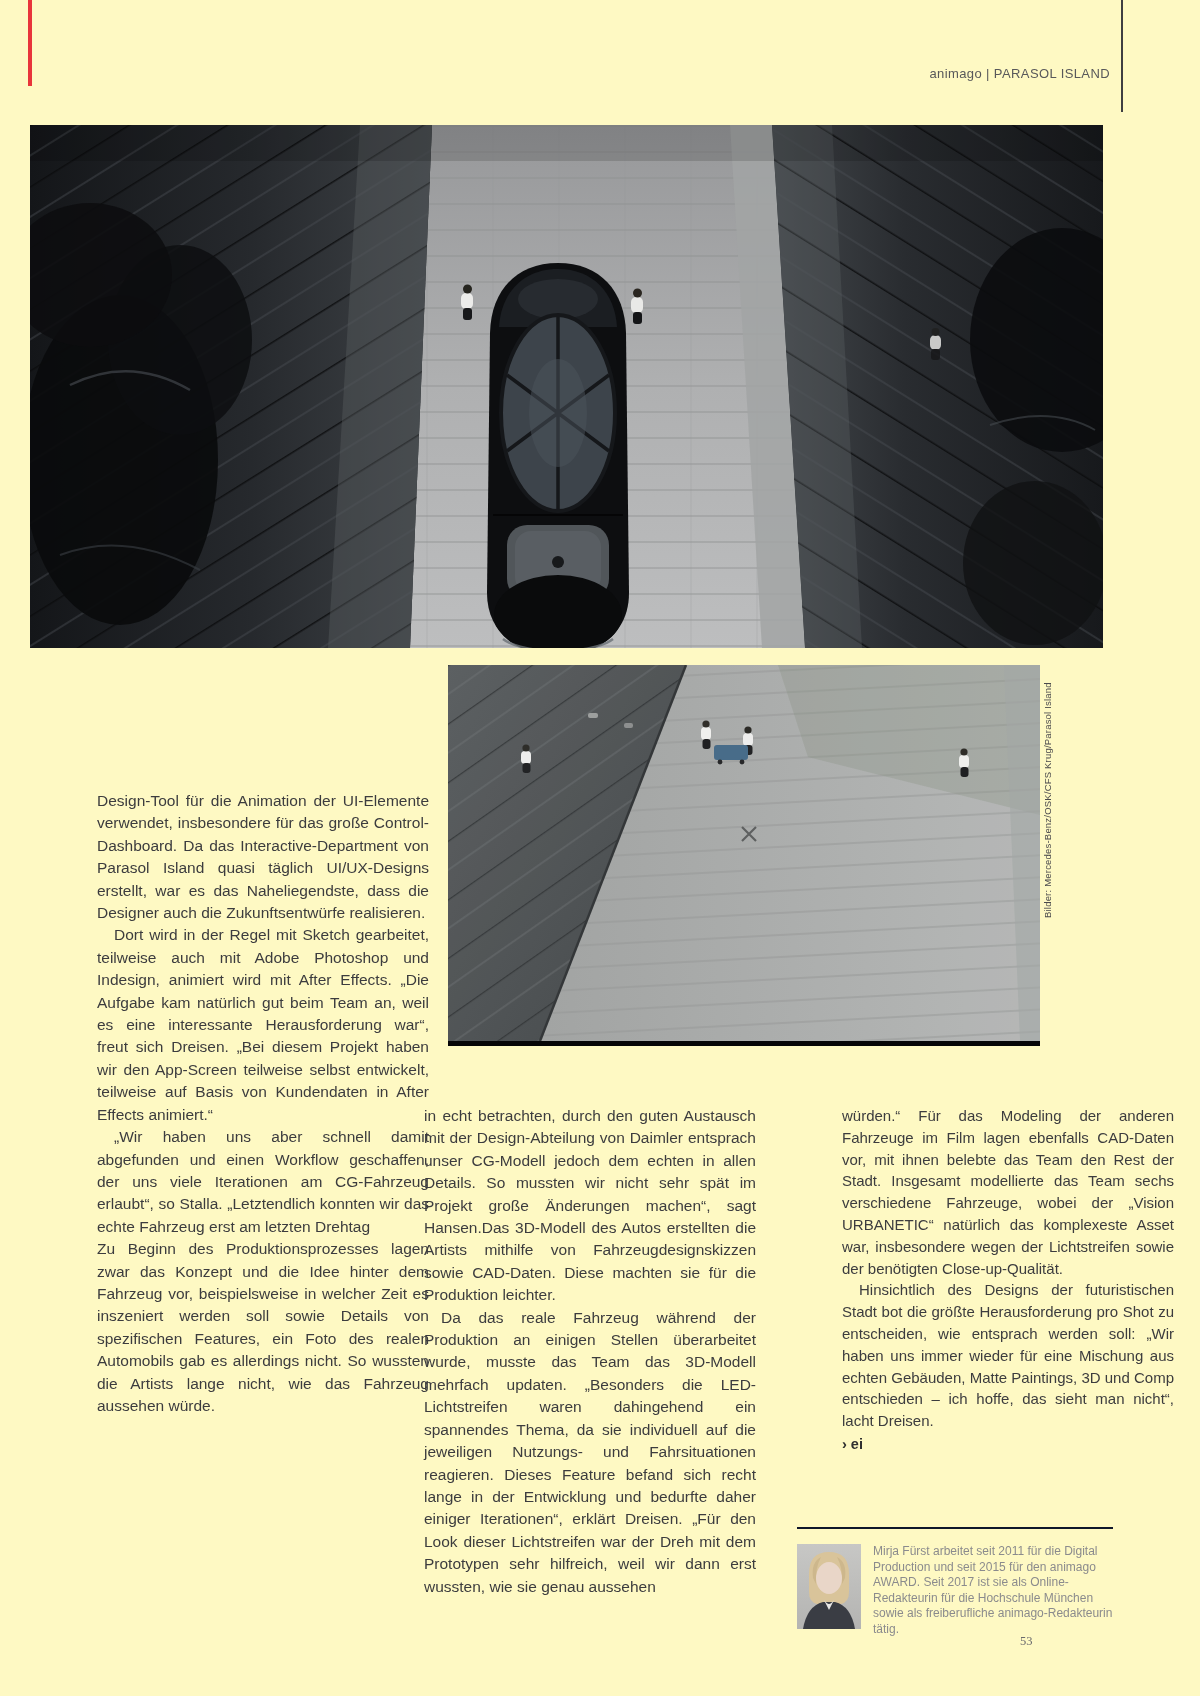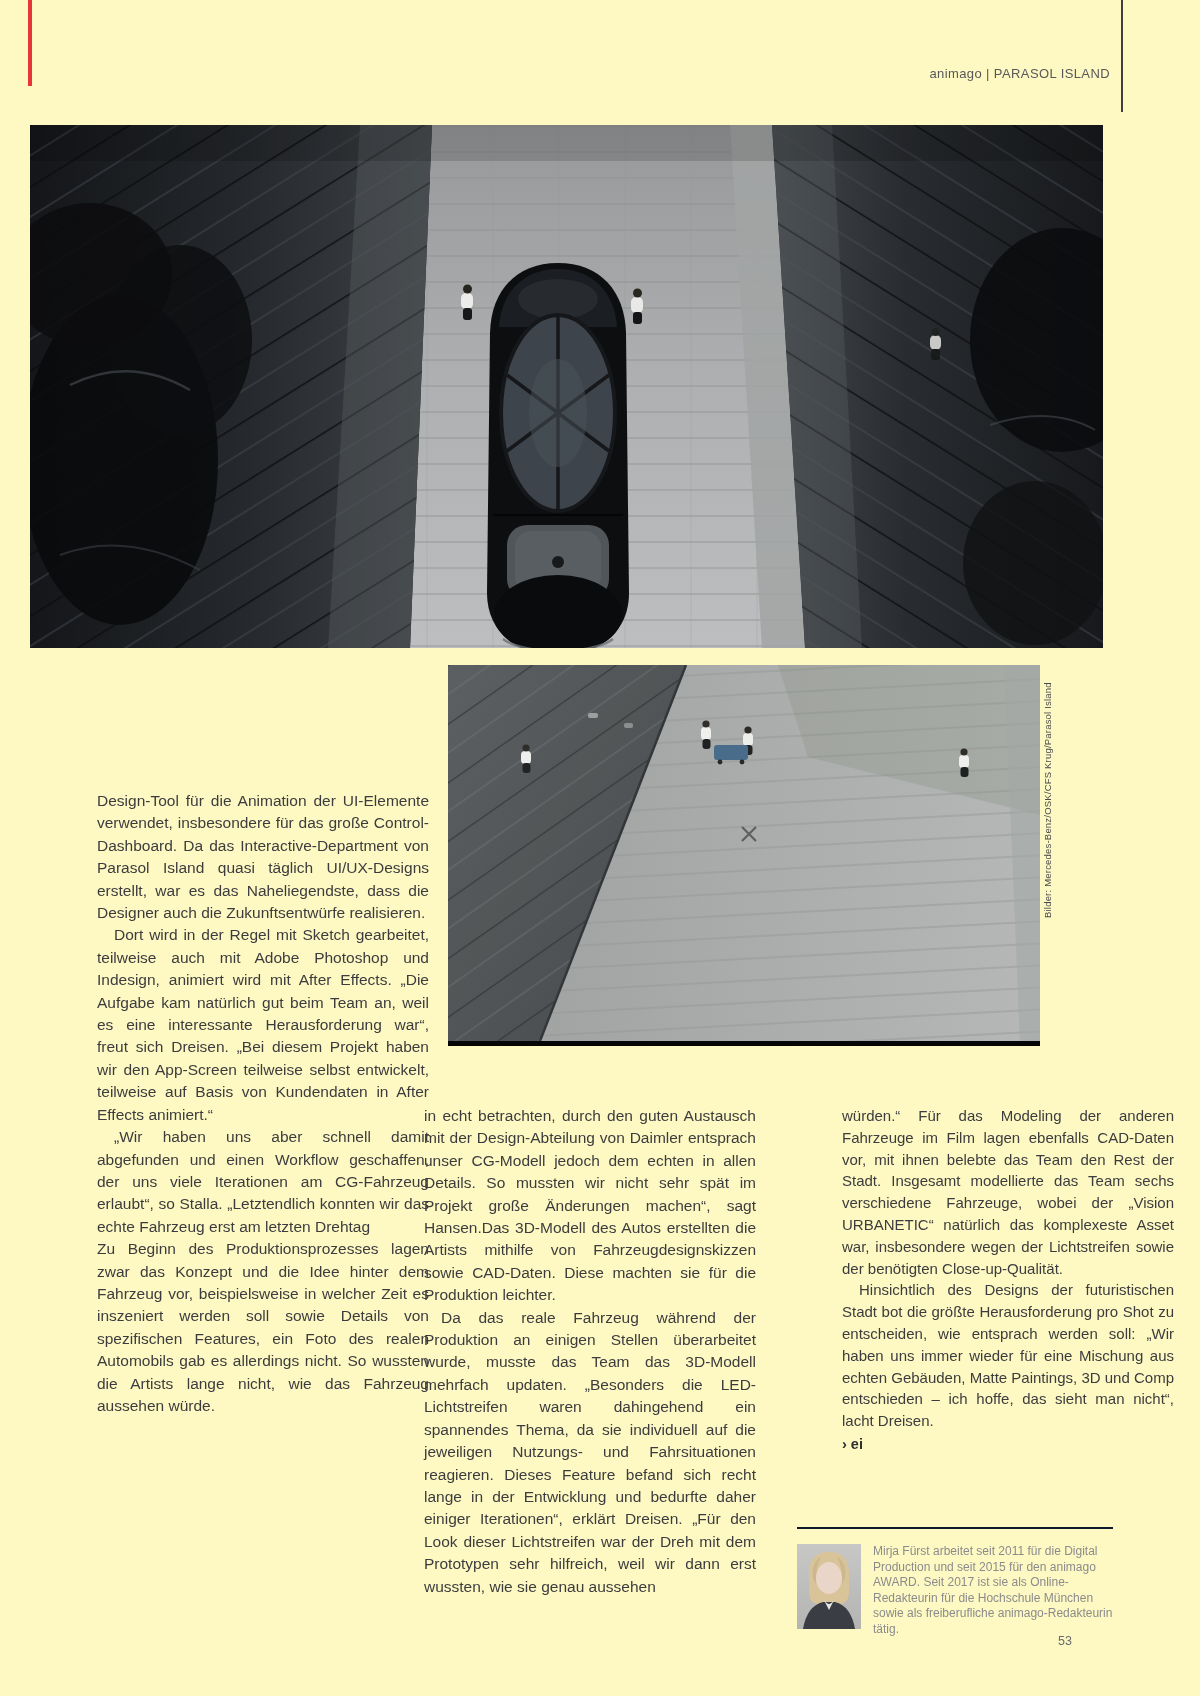--- a/index.html
+++ b/index.html
@@ -46,21 +46,21 @@
     margin:14px 0 10px 0;font-size:20.5px;line-height:25px;font-weight:bold;
     color:#2d2d2e;white-space:pre-line;text-align:left;
   }
   .endmark{margin-top:2px;text-align:left;padding-right:66px;font-weight:bold;font-size:14.5px;color:#2f2f2f;}
 
   .bio{position:absolute;left:797px;top:1502px;width:316px;border-top:2px solid #0f172a;padding-top:15px;display:flex;margin-top:25px;}
   .bio-photo{flex:0 0 64px;width:64px;height:85px;margin-right:12px;background:#c3c3c1;overflow:hidden;}
   .bio-photo svg{display:block;width:100%;height:100%;}
   .bio-text{flex:1;font-size:12px;line-height:15.5px;color:#8b8b8d;text-align:left;}
 
-  .pagenum{position:absolute;left:1020px;top:1634px;width:90px;text-align:center;font-size:12.5px;color:#6a6a6c;}
+  .pagenum{position:absolute;left:1020px;top:1634px;width:90px;text-align:left;font-size:12.5px;color:#6a6a6c;font-family:Liberation Serif, serif;}
 </style>
 </head>
 <body>
 
 <div class="page">
 
   <div class="red-mark"></div>
 
   <div class="header-label">animago | PARASOL ISLAND</div>
   <div class="header-vline"></div>

